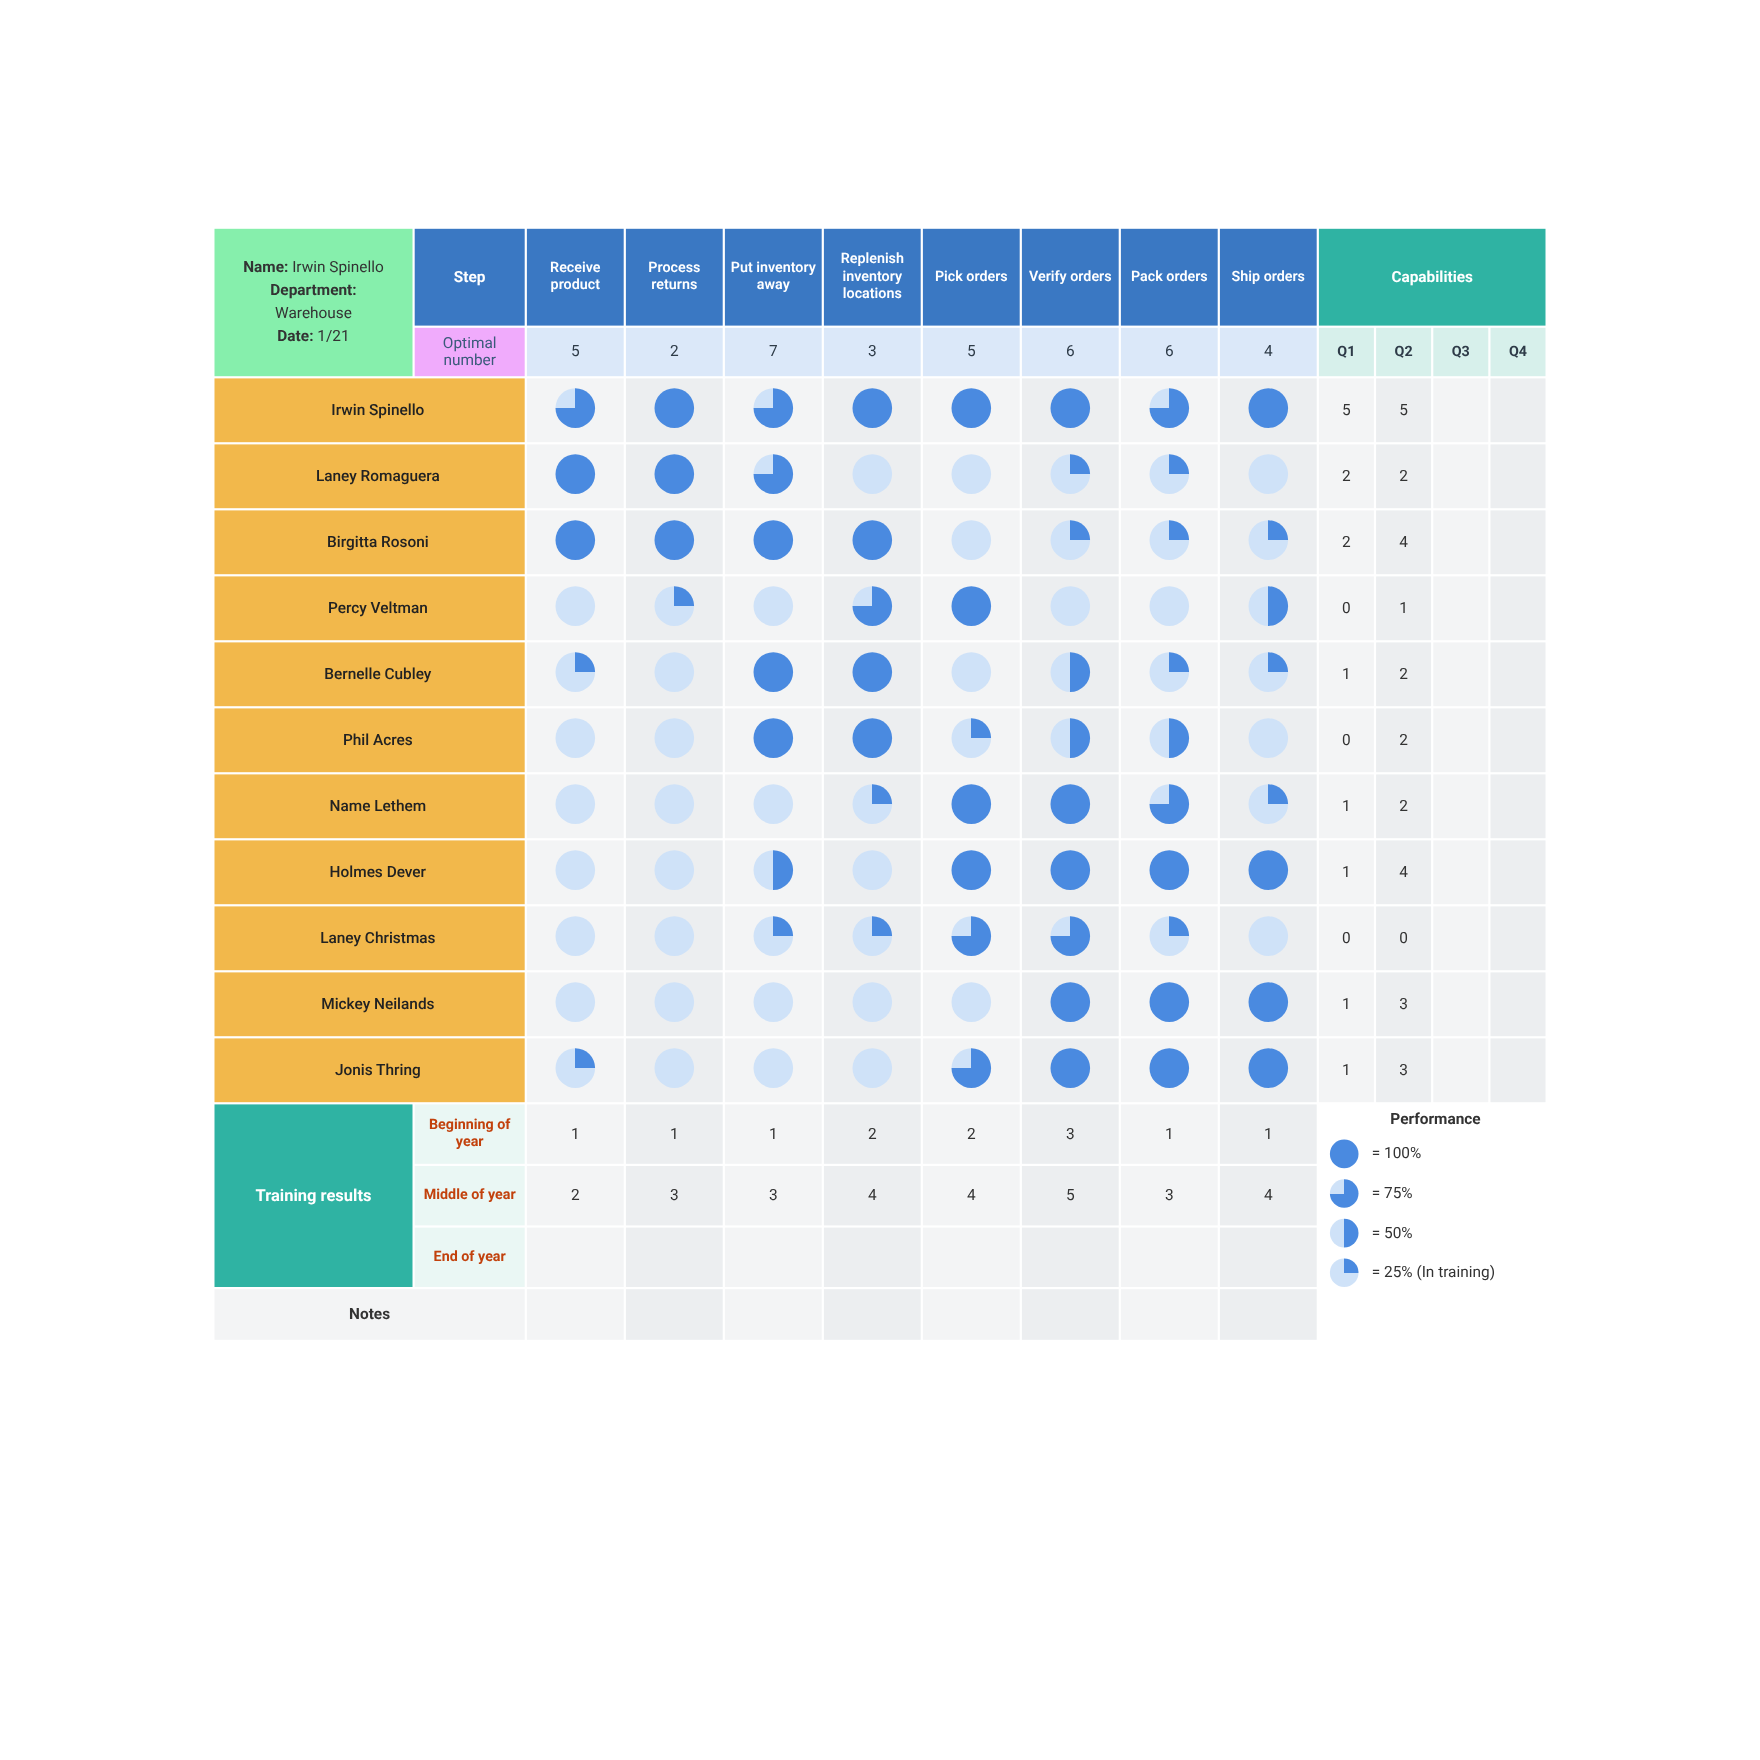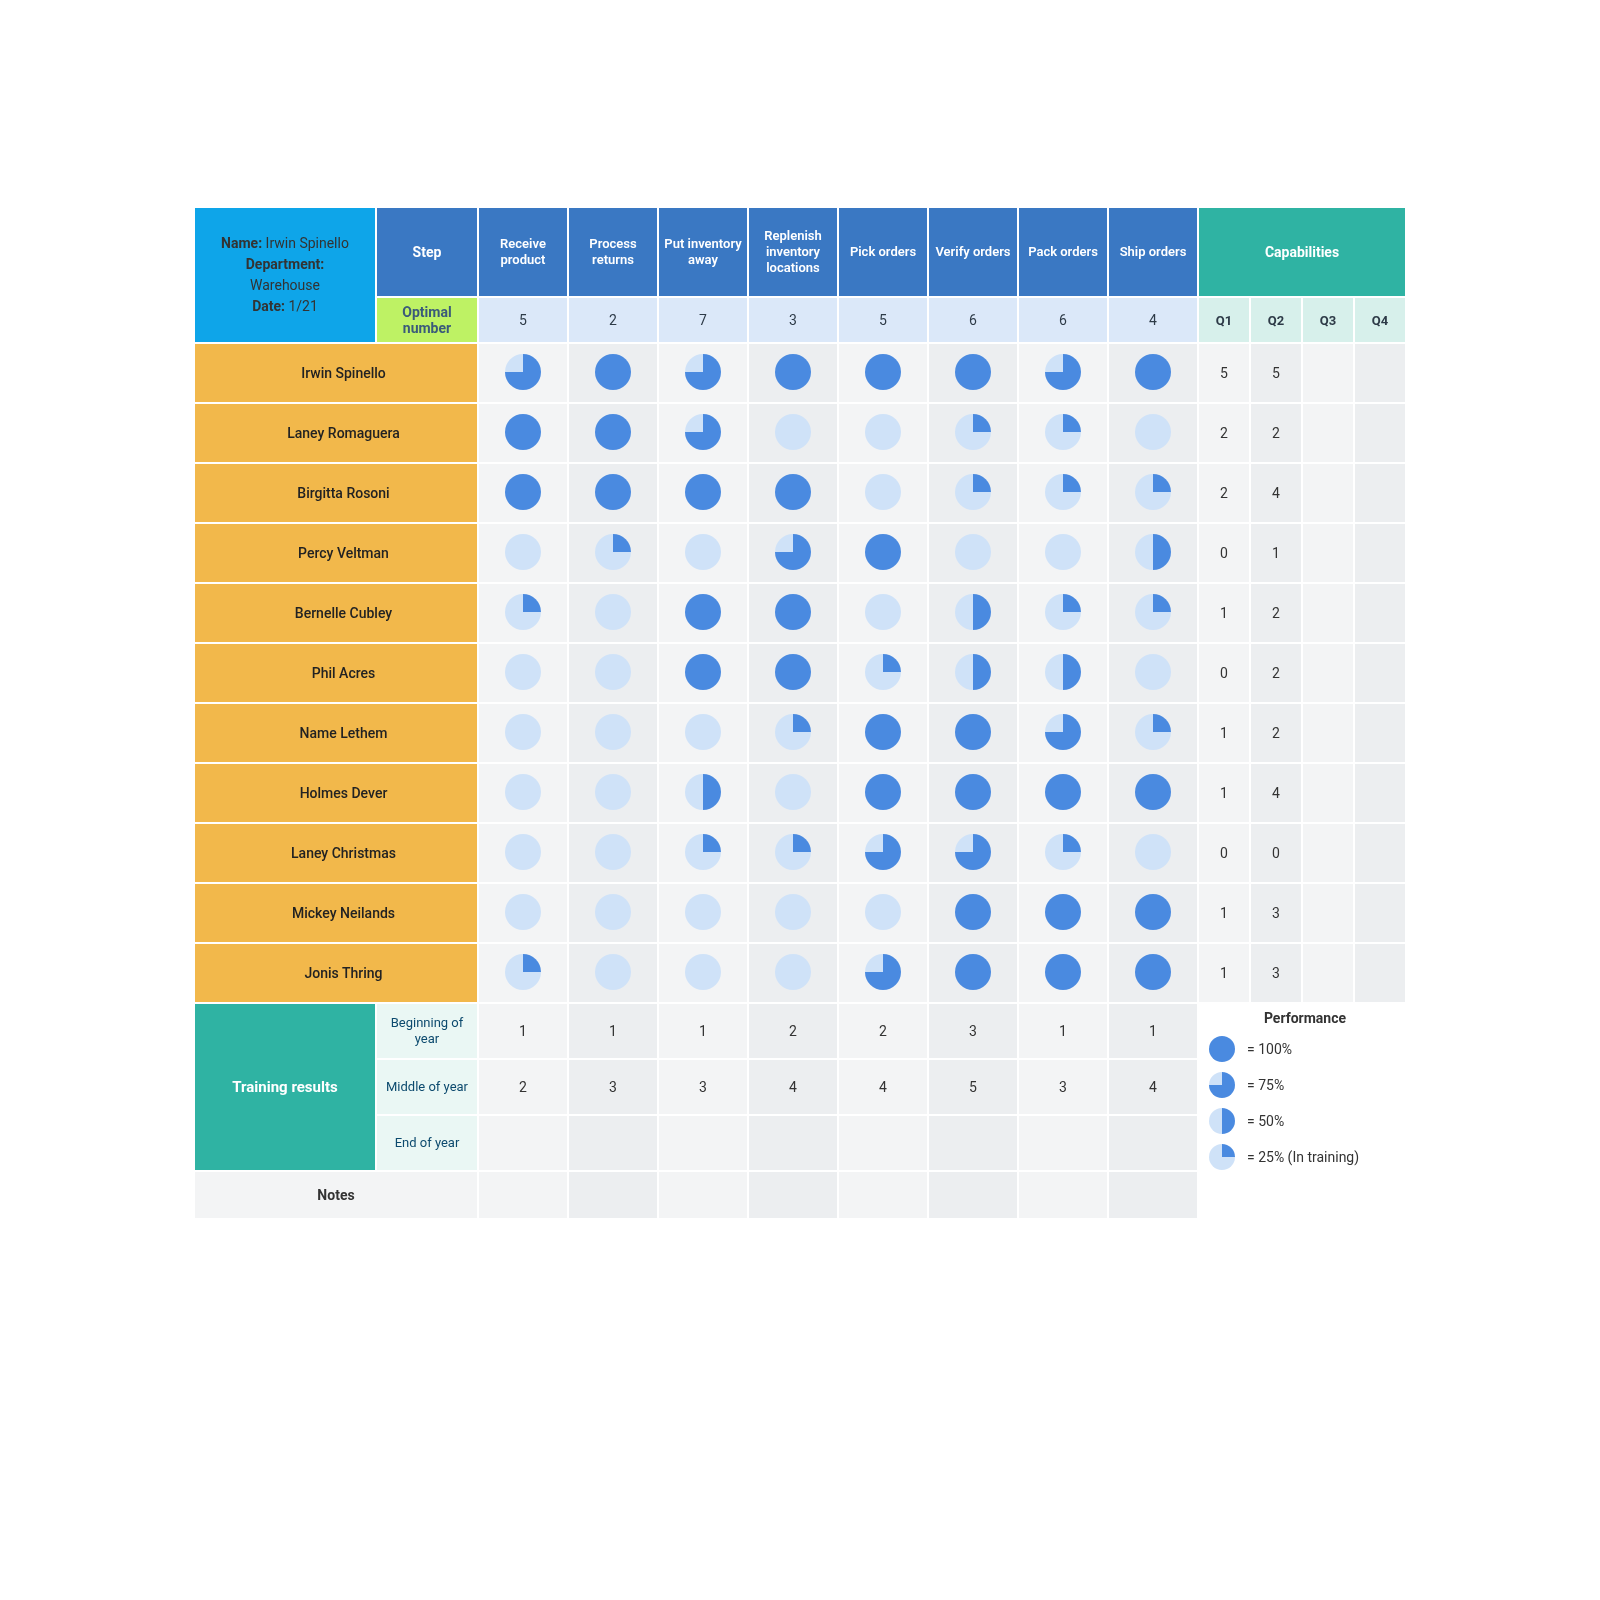--- a/index.html
+++ b/index.html
@@ -2,35 +2,35 @@
 <html><head>
 <meta charset="utf-8">
 <style>
   html,body{margin:0;padding:0;background:#fff;font-family:-apple-system,BlinkMacSystemFont,"Segoe UI",Roboto,Helvetica,Arial,sans-serif;color:#333;}
   .page{width:1600px;height:1600px;position:relative;box-sizing:border-box;padding:180px 100px 0 100px;}
   .title{text-align:center;font-size:26px;font-weight:600;color:#b7bcc0;margin:0;}
   .subtitle{text-align:center;font-size:14px;color:#b7bcc0;margin-top:8px;}
   .subtitle span.sep{margin:0 10px;color:#ccc;}
   table.chart{border-collapse:separate;border-spacing:2px;margin:26px auto 0 auto;table-layout:fixed;font-size:14px;}
   table.chart td,table.chart th{box-sizing:border-box;text-align:center;vertical-align:middle;}
-  .info-cell{background:#0ea5e9;text-align:left;padding:4px 16px;font-size:14px;line-height:1.5;}
+  .info-cell{background:#86efac;text-align:left;padding:4px 16px;font-size:14px;line-height:1.5;}
   .info-cell b{font-weight:700;}
   .hdr-step{background:#3a78c3;color:#fff;font-weight:700;height:44px;}
-  .hdr-opt{background:#bef264;color:#3a5a7a;font-weight:700;height:44px;}
+  .hdr-opt{background:#f0abfc;color:#3a5a7a;font-weight:400;height:44px;}
   .task-hdr{background:#3a78c3;color:#fff;font-weight:600;font-size:13px;line-height:1.25;padding:6px 4px;height:88px;}
   .opt-val{background:#dbe8f9;color:#2e3b48;height:44px;}
   .cap-hdr{background:#2fb3a3;color:#fff;font-weight:700;height:44px;}
   .cap-q{background:#d7f0eb;color:#2e3b48;font-weight:700;height:44px;font-size:13px;}
   .emp-name{background:#f2b84b;color:#222;text-align:left;padding-left:16px;font-weight:500;height:58px;}
   .cell{background:#f3f4f5;height:58px;}
   .cell.alt{background:#eceef0;}
   .qcell{background:#f3f4f5;height:58px;font-size:14px;}
   .qcell.alt{background:#eceef0;}
   .tr-hdr{background:#2fb3a3;color:#fff;font-weight:700;font-size:15px;}
-  .period{background:#eaf7f4;color:#0c4a6e;font-weight:400;font-size:13px;line-height:1.2;height:54px;padding:4px 6px;}
+  .period{background:#eaf7f4;color:#c2410c;font-weight:700;font-size:13px;line-height:1.2;height:54px;padding:4px 6px;}
   .tr-val{background:#f3f4f5;height:54px;}
   .tr-val.alt{background:#eceef0;}
   .notes-hdr{background:#f3f4f5;font-weight:700;height:46px;}
   .notes-cell{background:#f3f4f5;height:46px;}
   .notes-cell.alt{background:#eceef0;}
   
   .pie{width:36px;height:36px;border-radius:50%;display:inline-block;position:relative;}
   .legend-title{font-weight:700;margin-bottom:8px;text-align:center;}
   .legend-row{display:flex;align-items:center;margin:10px 0;}
   .legend-row .pie{width:28px;height:28px;margin-right:12px;flex:none;}

